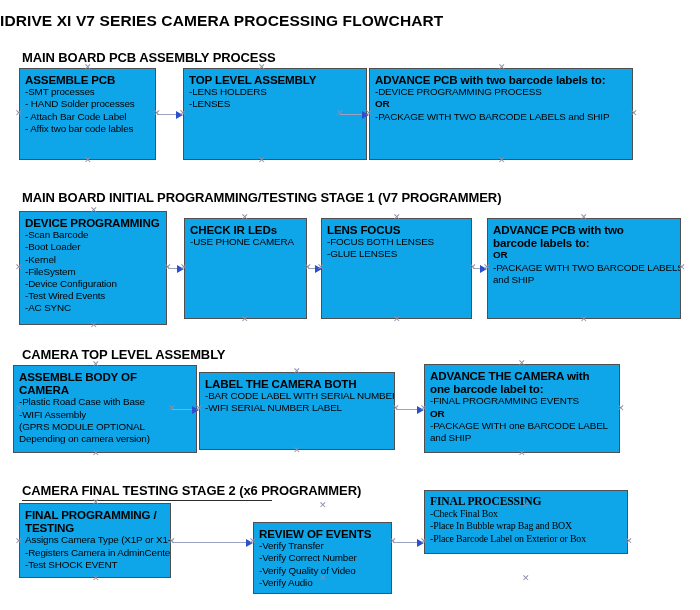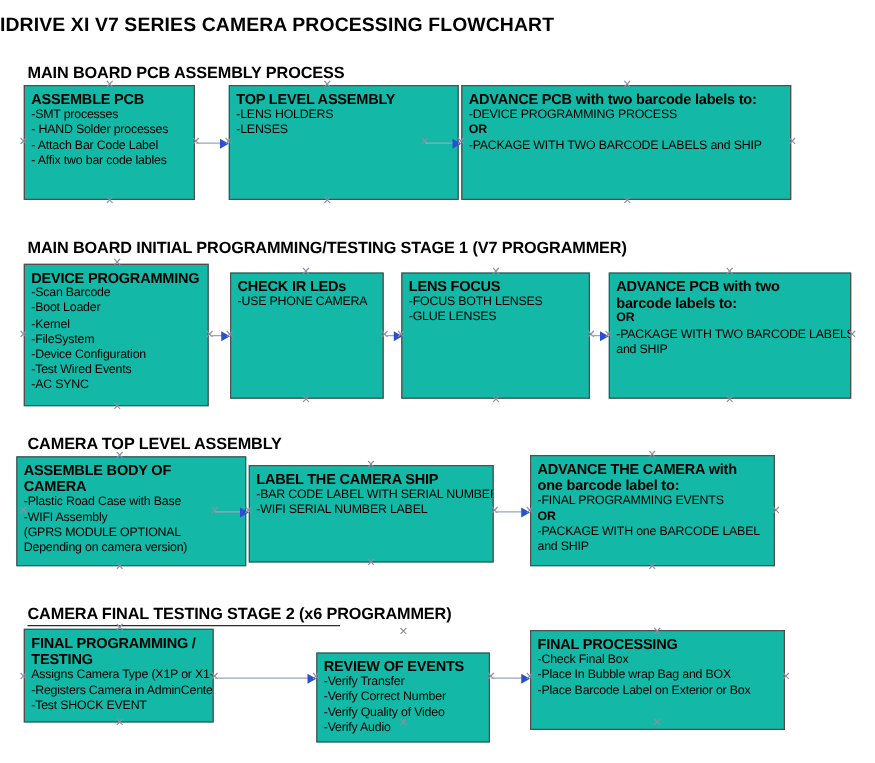--- a/index.html
+++ b/index.html
@@ -26,21 +26,21 @@
   .section-header{
     position:absolute;
     font-size:13px;
     font-weight:bold;
     white-space:nowrap;
     letter-spacing:-.1px;
   }
 
   .node{
     position:absolute;
-    background:#14b8a6;
+    background:#0ea5e9;
     border:1.4px solid #4f4f4f;
     box-sizing:border-box;
     padding:4px 4px 2px 5px;
     overflow:hidden;
   }
   .node .n-title{
     font-size:11.6px;
     font-weight:bold;
     line-height:13.2px;
     margin:0 0 0 0;
@@ -197,21 +197,21 @@
     <div class="n-line">Depending on camera version)</div>
   </div>
   <div class="handle" style="left:92px;top:361px;"></div>
   <div class="handle" style="left:92px;top:450px;"></div>
   <div class="handle" style="left:15px;top:405px;"></div>
   <div class="handle" style="left:168px;top:405px;"></div>
 
   <div class="conn" style="left:172px;top:409px;width:26px;"></div>
 
   <div class="node" style="left:199px;top:372px;width:196px;height:78px;">
-    <div class="n-title">LABEL THE CAMERA SHIP</div>
+    <div class="n-title">LABEL THE CAMERA BOTH</div>
     <div class="n-line">-BAR CODE LABEL WITH SERIAL NUMBER</div>
     <div class="n-line">-WIFI SERIAL NUMBER LABEL</div>
   </div>
   <div class="handle" style="left:293px;top:368px;"></div>
   <div class="handle" style="left:293px;top:447px;"></div>
   <div class="handle" style="left:195px;top:405px;"></div>
   <div class="handle" style="left:392px;top:405px;"></div>
 
   <div class="conn" style="left:396px;top:409px;width:27px;"></div>
 
@@ -251,21 +251,21 @@
     <div class="n-line">-Verify Quality of Video</div>
     <div class="n-line">-Verify Audio</div>
   </div>
   <div class="handle" style="left:319px;top:502px;"></div>
   <div class="handle" style="left:319px;top:575px;"></div>
   <div class="handle" style="left:249px;top:538px;"></div>
   <div class="handle" style="left:389px;top:538px;"></div>
 
   <div class="conn" style="left:393px;top:542px;width:30px;"></div>
 
-  <div class="node" style="left:424px;top:504px;width:204px;height:80px;">
+  <div class="node" style="left:424px;top:490px;width:204px;height:64px;font-family:Liberation Serif, serif;">
     <div class="n-title">FINAL PROCESSING</div>
     <div class="n-line"> -Check Final Box</div>
     <div class="n-line">-Place In Bubble wrap Bag and BOX</div>
     <div class="n-line">-Place Barcode Label on Exterior or Box</div>
   </div>
   <div class="handle" style="left:522px;top:502px;"></div>
   <div class="handle" style="left:522px;top:575px;"></div>
   <div class="handle" style="left:420px;top:538px;"></div>
   <div class="handle" style="left:625px;top:538px;"></div>
 

